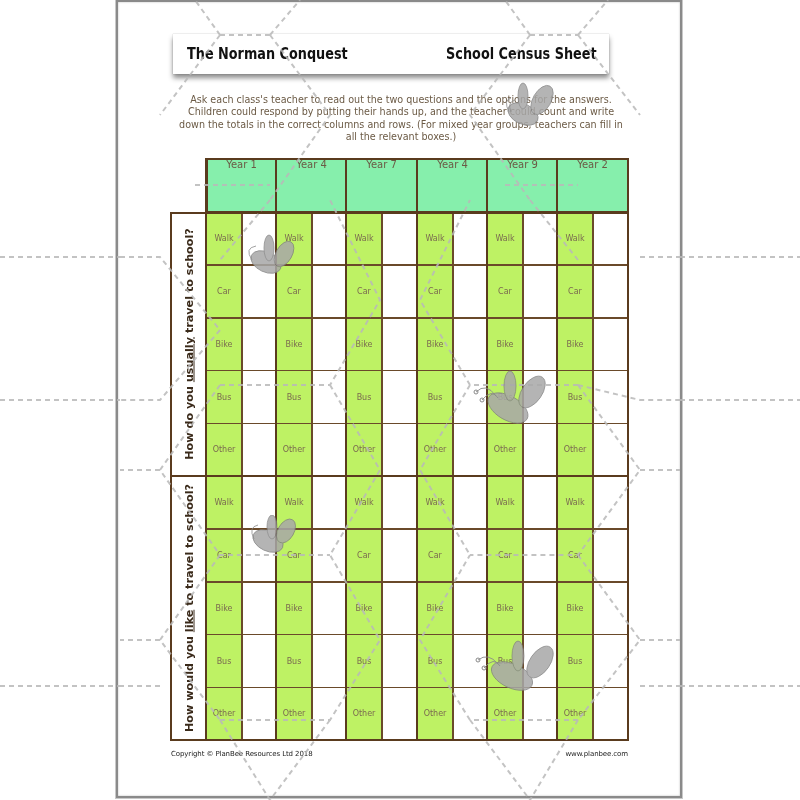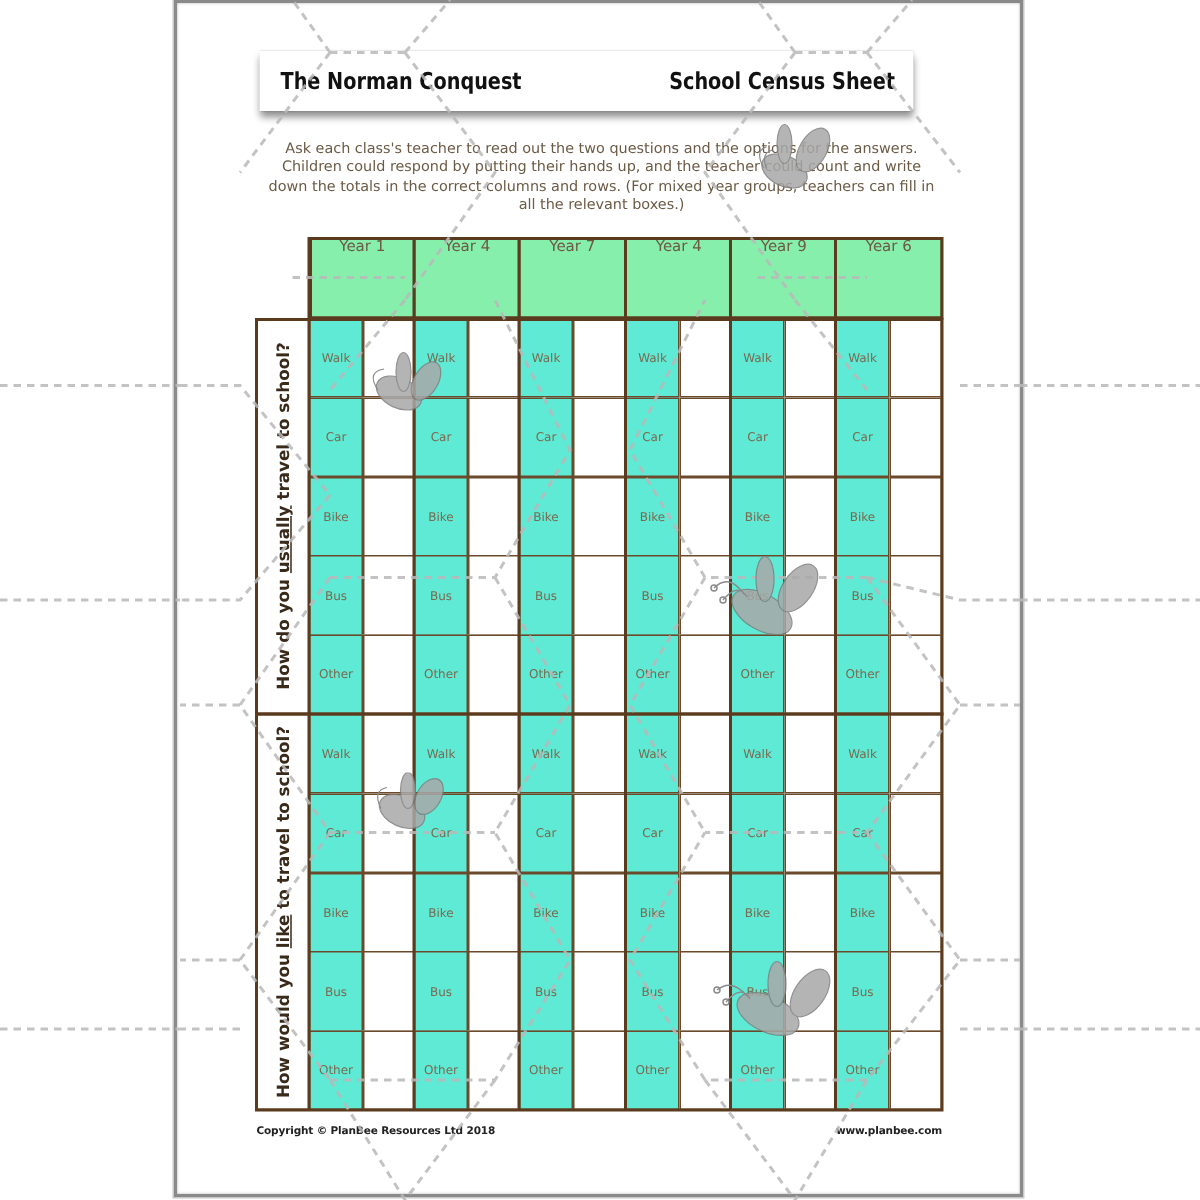--- a/index.html
+++ b/index.html
@@ -16,26 +16,26 @@
       font-size:9.6px; line-height:12.3px; color:#6b5a45; z-index:2; }
     .grid { position:absolute; left:170px; top:158px; z-index:2; }
     .hdr { position:absolute; background:#86efac; border:1.5px solid #5a3b1e; box-sizing:border-box;
       font-size:10px; color:#6b5a45; display:flex; justify-content:center; }
     .side { position:absolute; border:1.5px solid #5a3b1e; box-sizing:border-box; background:#fff; }
     .side-label { position:absolute; left:50%; top:50%; transform:translate(-50%,-50%) rotate(-90deg);
       white-space:nowrap; font-weight:bold; font-size:11.2px; color:#3a2a1a; }
     .side-label u { text-decoration:underline; }
     .cell { position:absolute; box-sizing:border-box; border:0.8px solid #6a4a2a; font-size:8px; color:#7a6a50;
       display:flex; align-items:center; justify-content:center; }
-    .cell.lab { background:#5eead4; }
+    .cell.lab { background:#bef264; }
     .cell.val { background:#ffffff; }
     .outer { position:absolute; border:2px solid #5a3b1e; box-sizing:border-box; pointer-events:none; }
     .vline { position:absolute; width:2px; background:#5a3b1e; }
     .hline { position:absolute; height:2px; background:#5a3b1e; }
-    .footer-left, .footer-right { position:absolute; top:750px; font-size:7px; font-weight:bold; color:#222; z-index:2; letter-spacing:-0.1px; }
+    .footer-left, .footer-right { position:absolute; top:750px; font-size:7px; font-weight:normal; color:#222; z-index:2; letter-spacing:-0.1px; }
     .footer-left { left:171px; }
     .footer-right { right:172px;margin-left:48px; }
     .bee { position:absolute; z-index:6; pointer-events:none; }
   </style>
 </head>
 <body>
 
 <div class="page"></div>
 
 <div class="title-bar">
@@ -55,21 +55,21 @@
     <div class="hdr" style="left:176px;top:0;width:71px;height:54px">
       <span>Year 7</span>
     </div>
     <div class="hdr" style="left:247px;top:0;width:71px;height:54px">
       <span>Year 4</span>
     </div>
     <div class="hdr" style="left:317px;top:0;width:71px;height:54px">
       <span>Year 9</span>
     </div>
     <div class="hdr" style="left:387px;top:0;width:71px;height:54px">
-      <span>Year 6</span>
+      <span>Year 2</span>
     </div>
     <div class="side" style="left:0;top:54px;width:37px;height:264px">
       <div class="side-label"><span>How do you </span><u>usually</u><span> travel to school?</span></div>
     </div>
     <div class="cell lab" style="left:36px;top:54px;width:36px;height:53.3px">
       <span>Walk</span>
     </div>
     <div class="cell val" style="left:72px;top:54px;width:34.5px;height:53.3px"></div>
     <div class="cell lab" style="left:106px;top:54px;width:36px;height:53.3px">
       <span>Walk</span>

